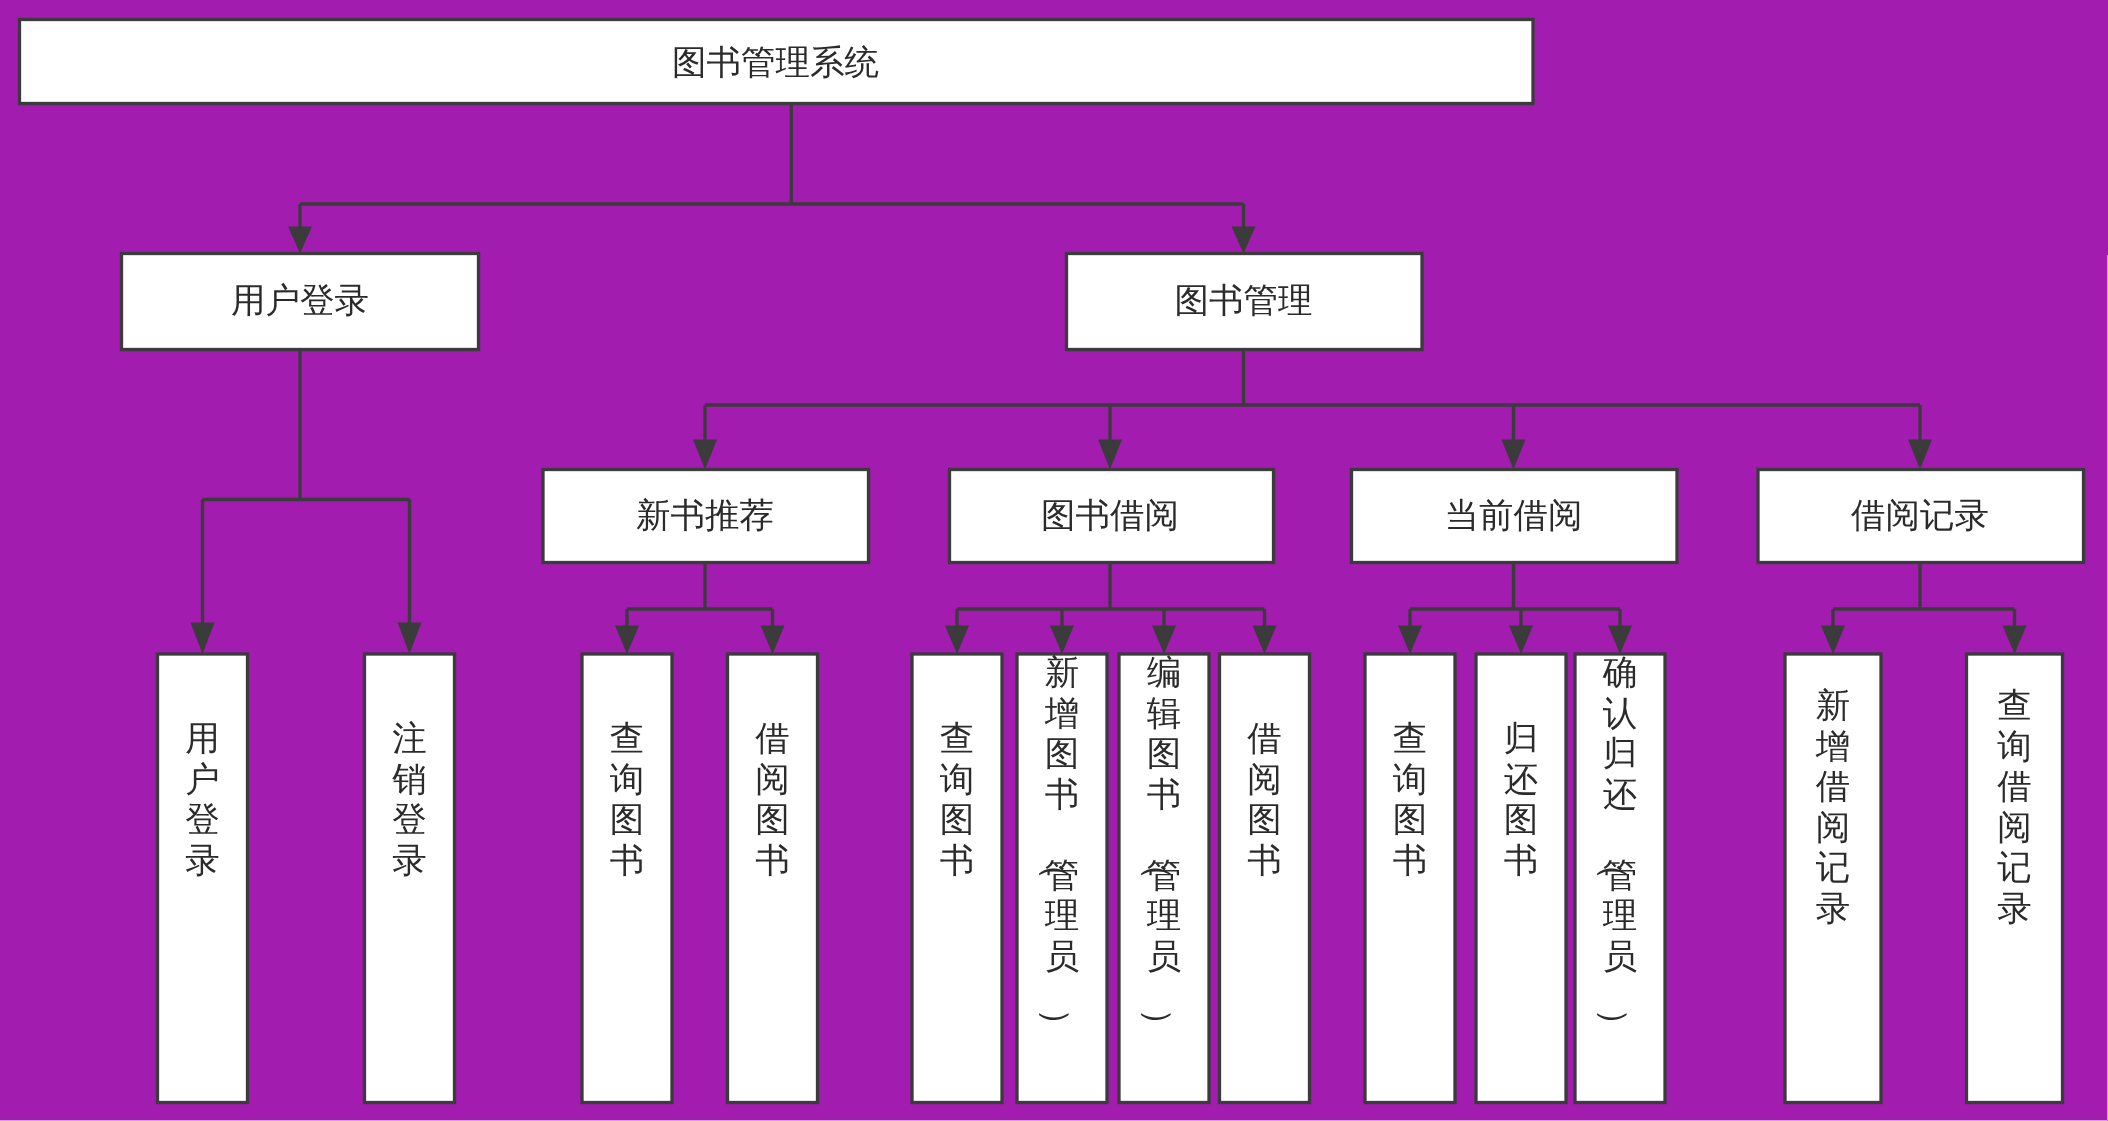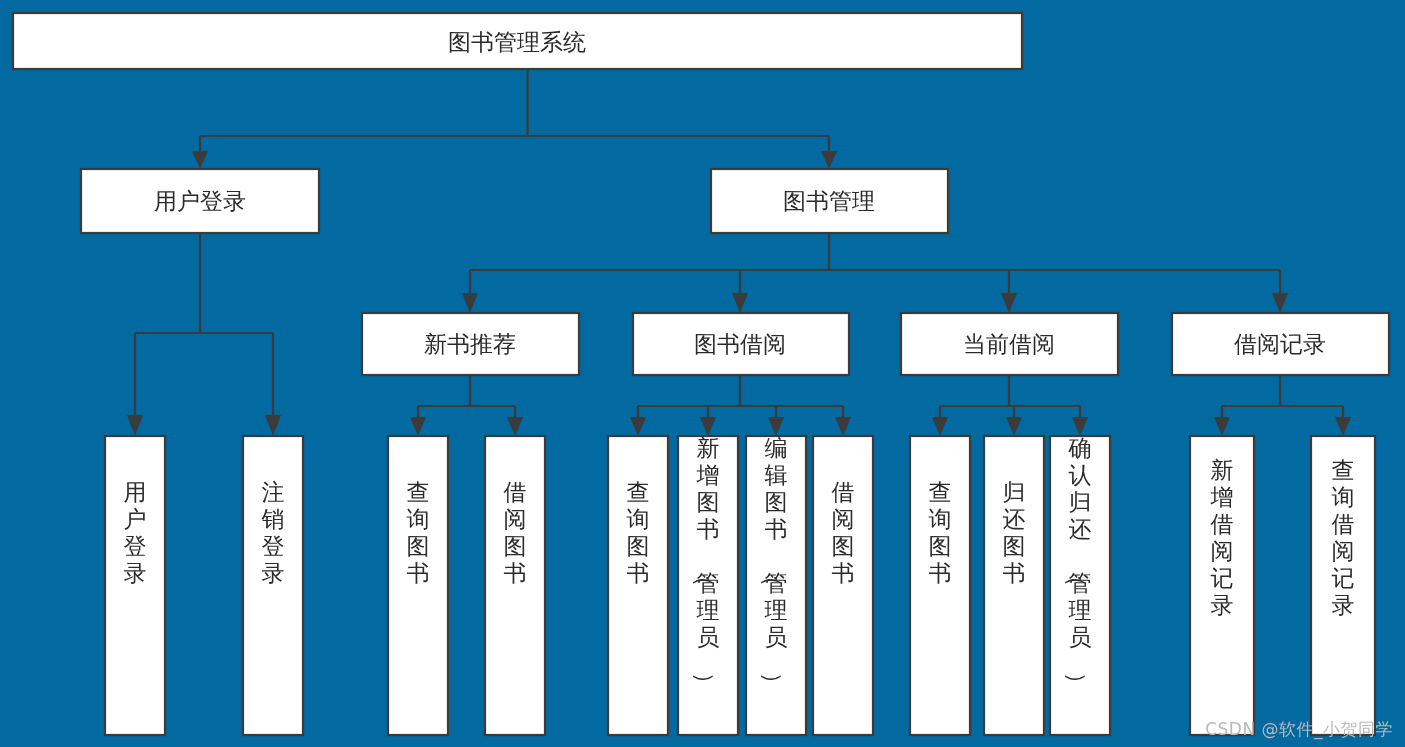--- a/index.html
+++ b/index.html
@@ -8,21 +8,21 @@
     padding: 0;
     background: #ffffff;
   }
   body {
     font-family: "DejaVu Sans", "Liberation Sans", sans-serif;
   }
   #diagram-root {
     position: relative;
     width: 1405px;
     height: 747px;
-    background: #0369a1;
+    background: #a21caf;
     overflow: hidden;
   }
   svg#tree-svg {
     position: absolute;
     left: 0;
     top: 0;
     width: 1405px;
     height: 747px;
     display: block;
   }
@@ -222,14 +222,13 @@
     <g>
       <rect class="node-box" x="1190" y="436" width="64" height="299"></rect>
       <text class="node-label-v vtext" x="1222" y="478"><tspan x="1222" y="478">新</tspan><tspan x="1222" y="505">增</tspan><tspan x="1222" y="532">借</tspan><tspan x="1222" y="559">阅</tspan><tspan x="1222" y="586">记</tspan><tspan x="1222" y="613">录</tspan></text>
     </g>
     <g>
       <rect class="node-box" x="1311" y="436" width="64" height="299"></rect>
       <text class="node-label-v vtext" x="1343" y="478"><tspan x="1343" y="478">查</tspan><tspan x="1343" y="505">询</tspan><tspan x="1343" y="532">借</tspan><tspan x="1343" y="559">阅</tspan><tspan x="1343" y="586">记</tspan><tspan x="1343" y="613">录</tspan></text>
     </g>
   </svg>
 
-  <div class="watermark">CSDN @软件_小贺同学</div>
 </div>
 
 </body></html>

